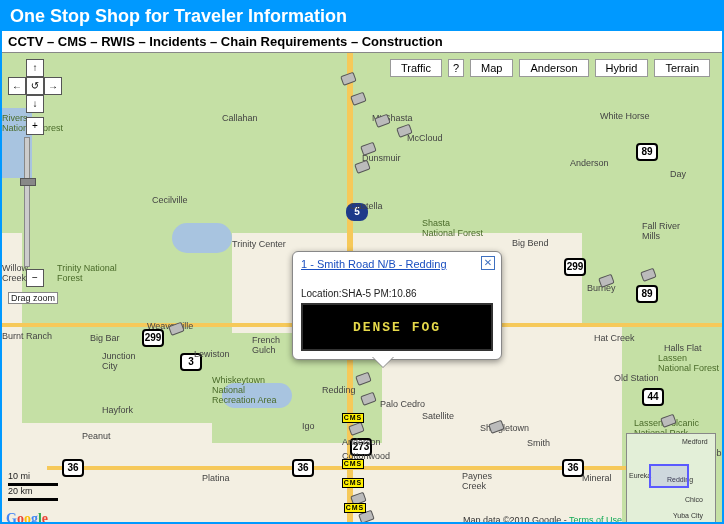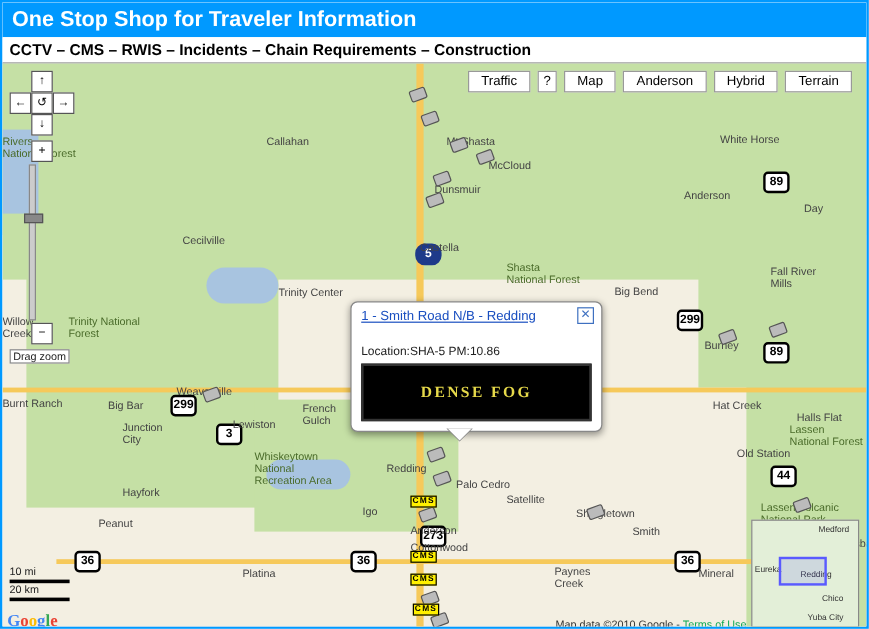--- a/index.html
+++ b/index.html
@@ -54,21 +54,21 @@
   .ov-box { position:absolute; left:22px; top:30px; width:40px; height:24px; border:2px solid #5a5aff; background:rgba(90,90,255,0.15); }
   .ov-place { position:absolute; font-size:7px; color:#333; }
   
   .popup { position:absolute; left:290px; top:198px; width:210px; background:#fff; border:1px solid #888; border-radius:6px; box-shadow:0 2px 6px rgba(0,0,0,0.4); padding:6px 8px 8px 8px; }
   .popup::after { content:""; position:absolute; left:80px; bottom:-18px; border:10px solid transparent; border-top-color:#fff; }
   .popup::before { content:""; position:absolute; left:79px; bottom:-20px; border:11px solid transparent; border-top-color:#888; }
   .popup-close { position:absolute; right:6px; top:4px; width:14px; height:14px; border:1px solid #3e70c0; color:#3e70c0; font-size:10px; line-height:12px; text-align:center; cursor:pointer; }
   .popup-title { color:#1a4fc0; font-size:11px; text-decoration:underline; cursor:pointer; }
   .popup-loc { font-size:10px; color:#222; margin-top:18px; }
   .cms-board { margin-top:4px; width:100%; height:48px; background:#000; border:2px solid #333; display:flex; flex-direction:column; justify-content:space-around; align-items:center; }
-  .cms-line { font-family:Liberation Serif, serif; font-size:13px; font-weight:bold; color:#e6d94a; letter-spacing:2px; }
+  .cms-line { font-family:Liberation Mono, monospace; font-size:13px; font-weight:bold; color:#e6d94a; letter-spacing:2px; }
   .popup-upd { font-size:9px; color:#222; margin-top:3px; }
   
   .ico { position:absolute; width:18px; height:14px; transform:rotate(-20deg); }
   .ico .body { width:14px; height:10px; background:#bbb; border:1px solid #555; border-radius:2px; }
   .cms-ico { position:absolute; width:22px; height:10px; background:#fff000; border:1px solid #000; font-size:7px; font-weight:bold; text-align:center; line-height:8px; letter-spacing:1px; }
 </style>
 </head>
 <body>
 
 <div class="header">One Stop Shop for Traveler Information</div>

